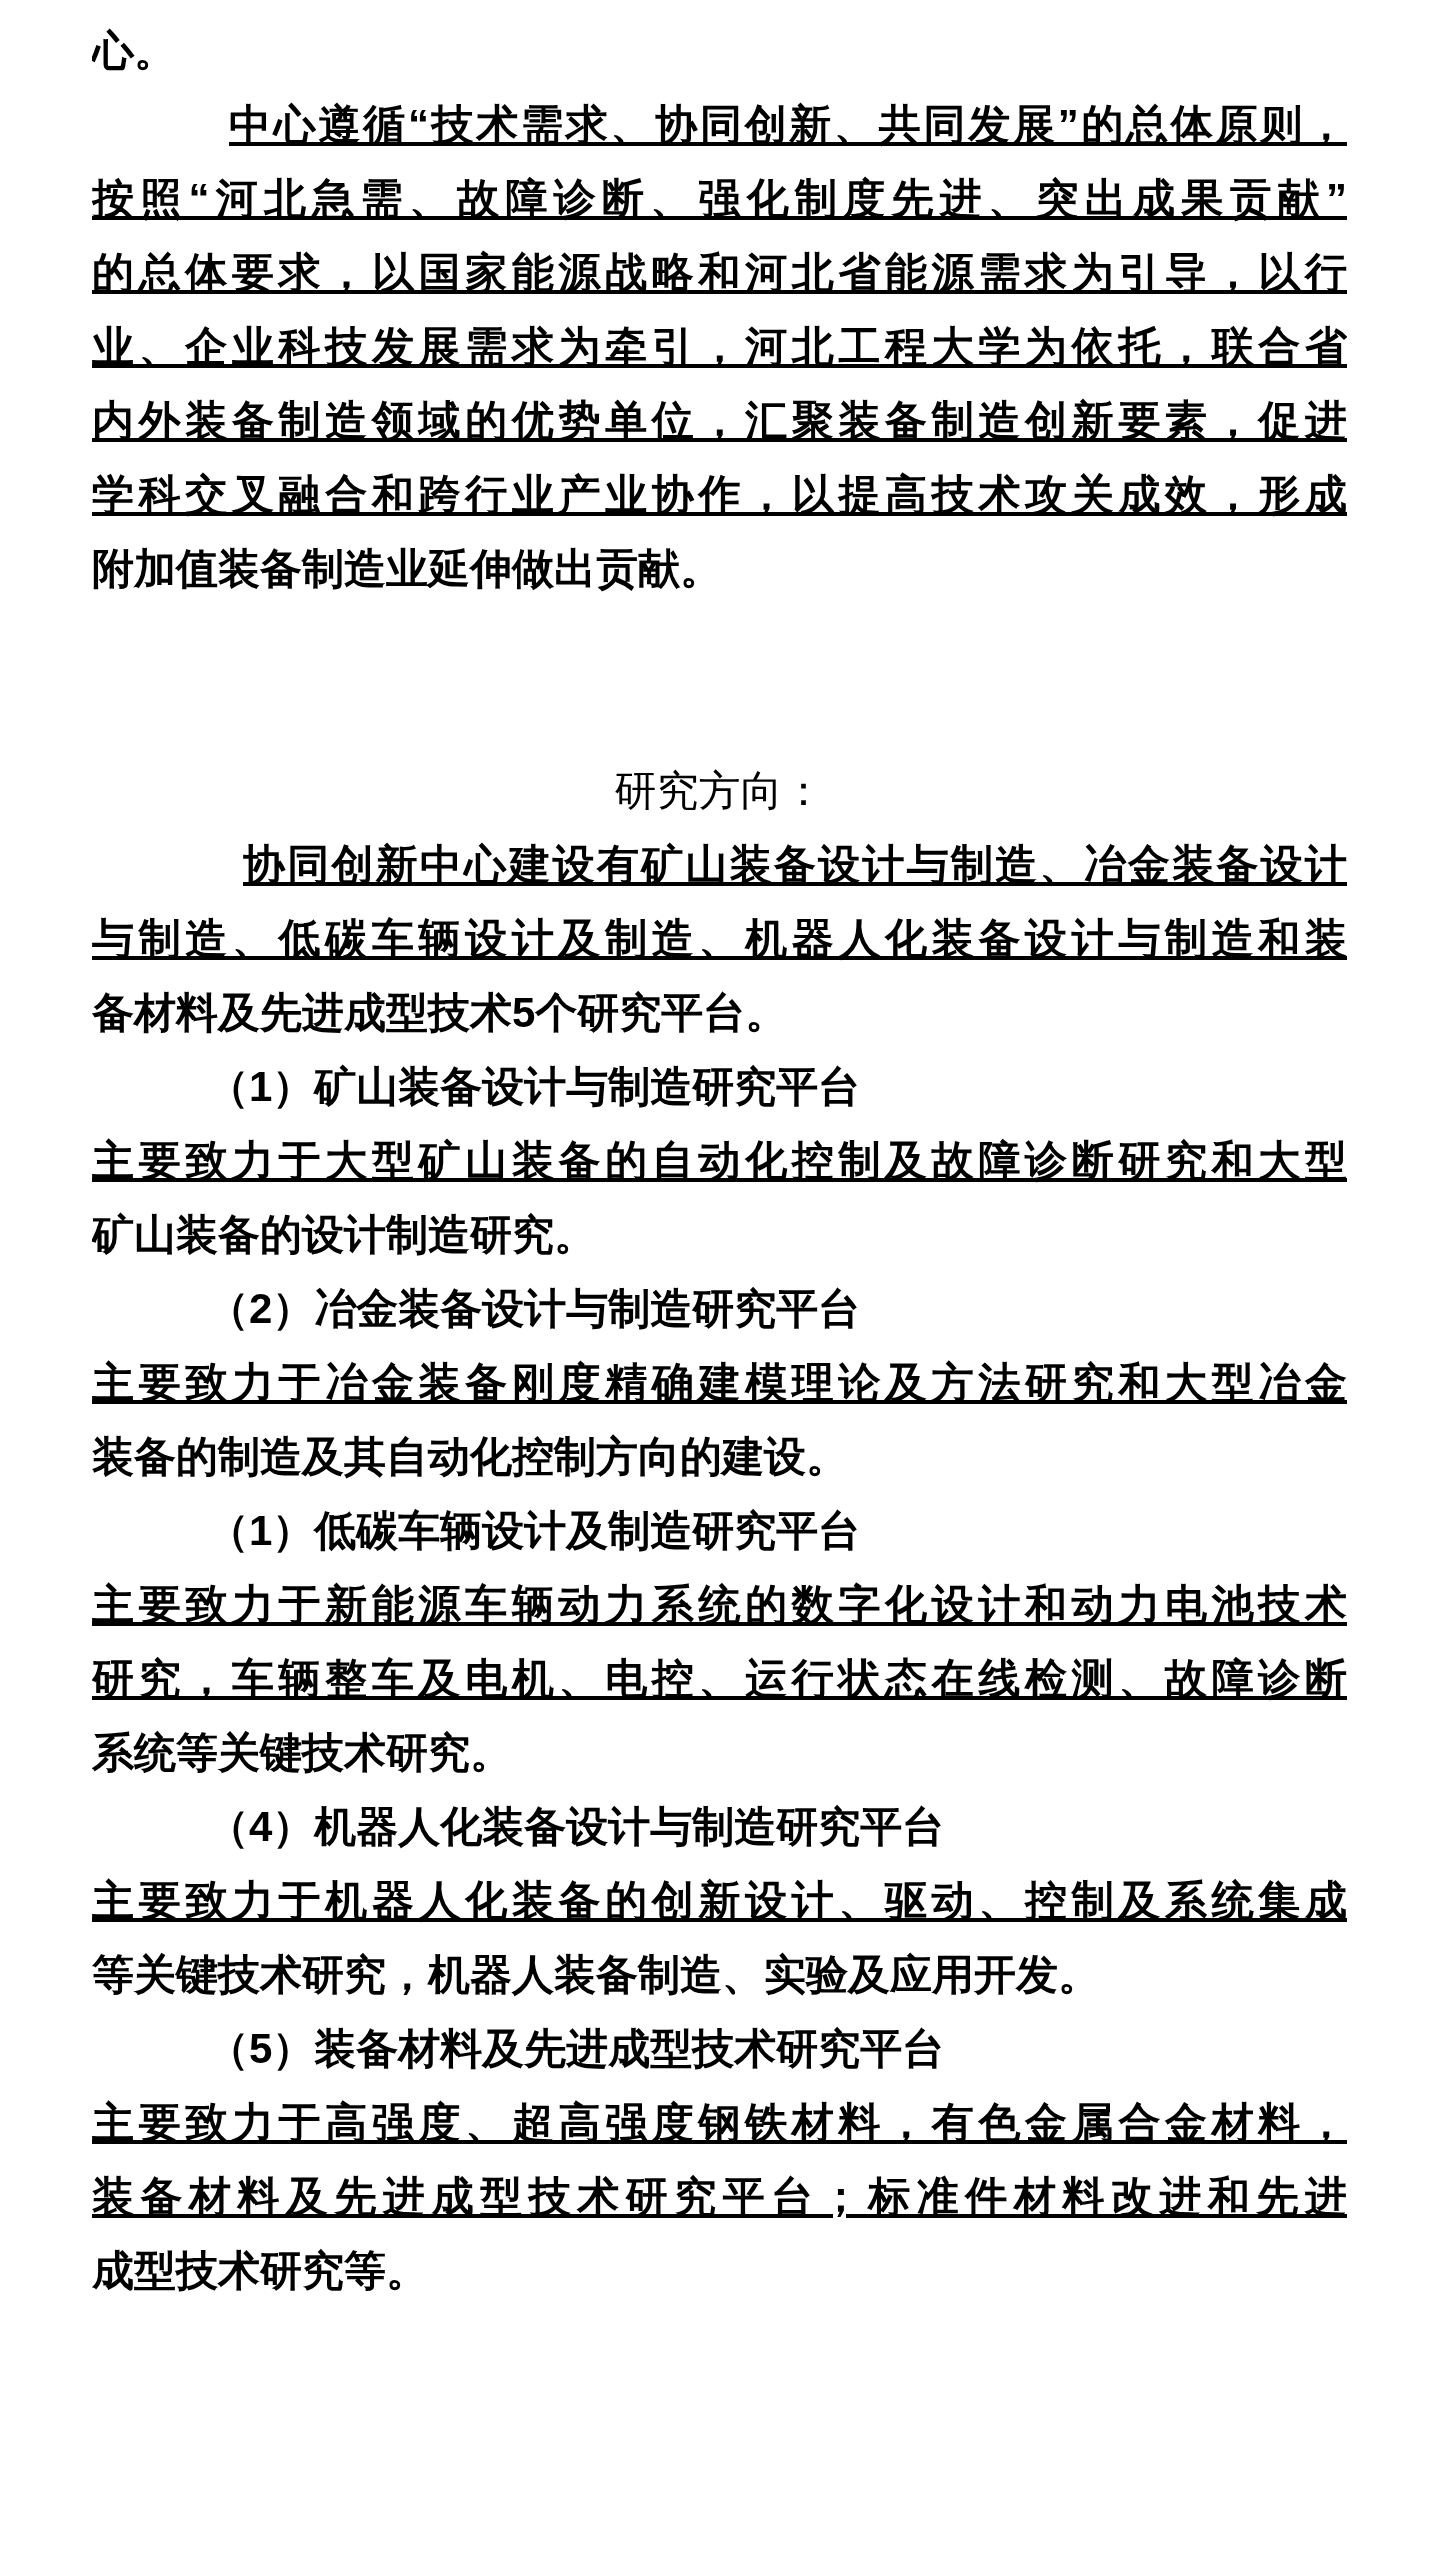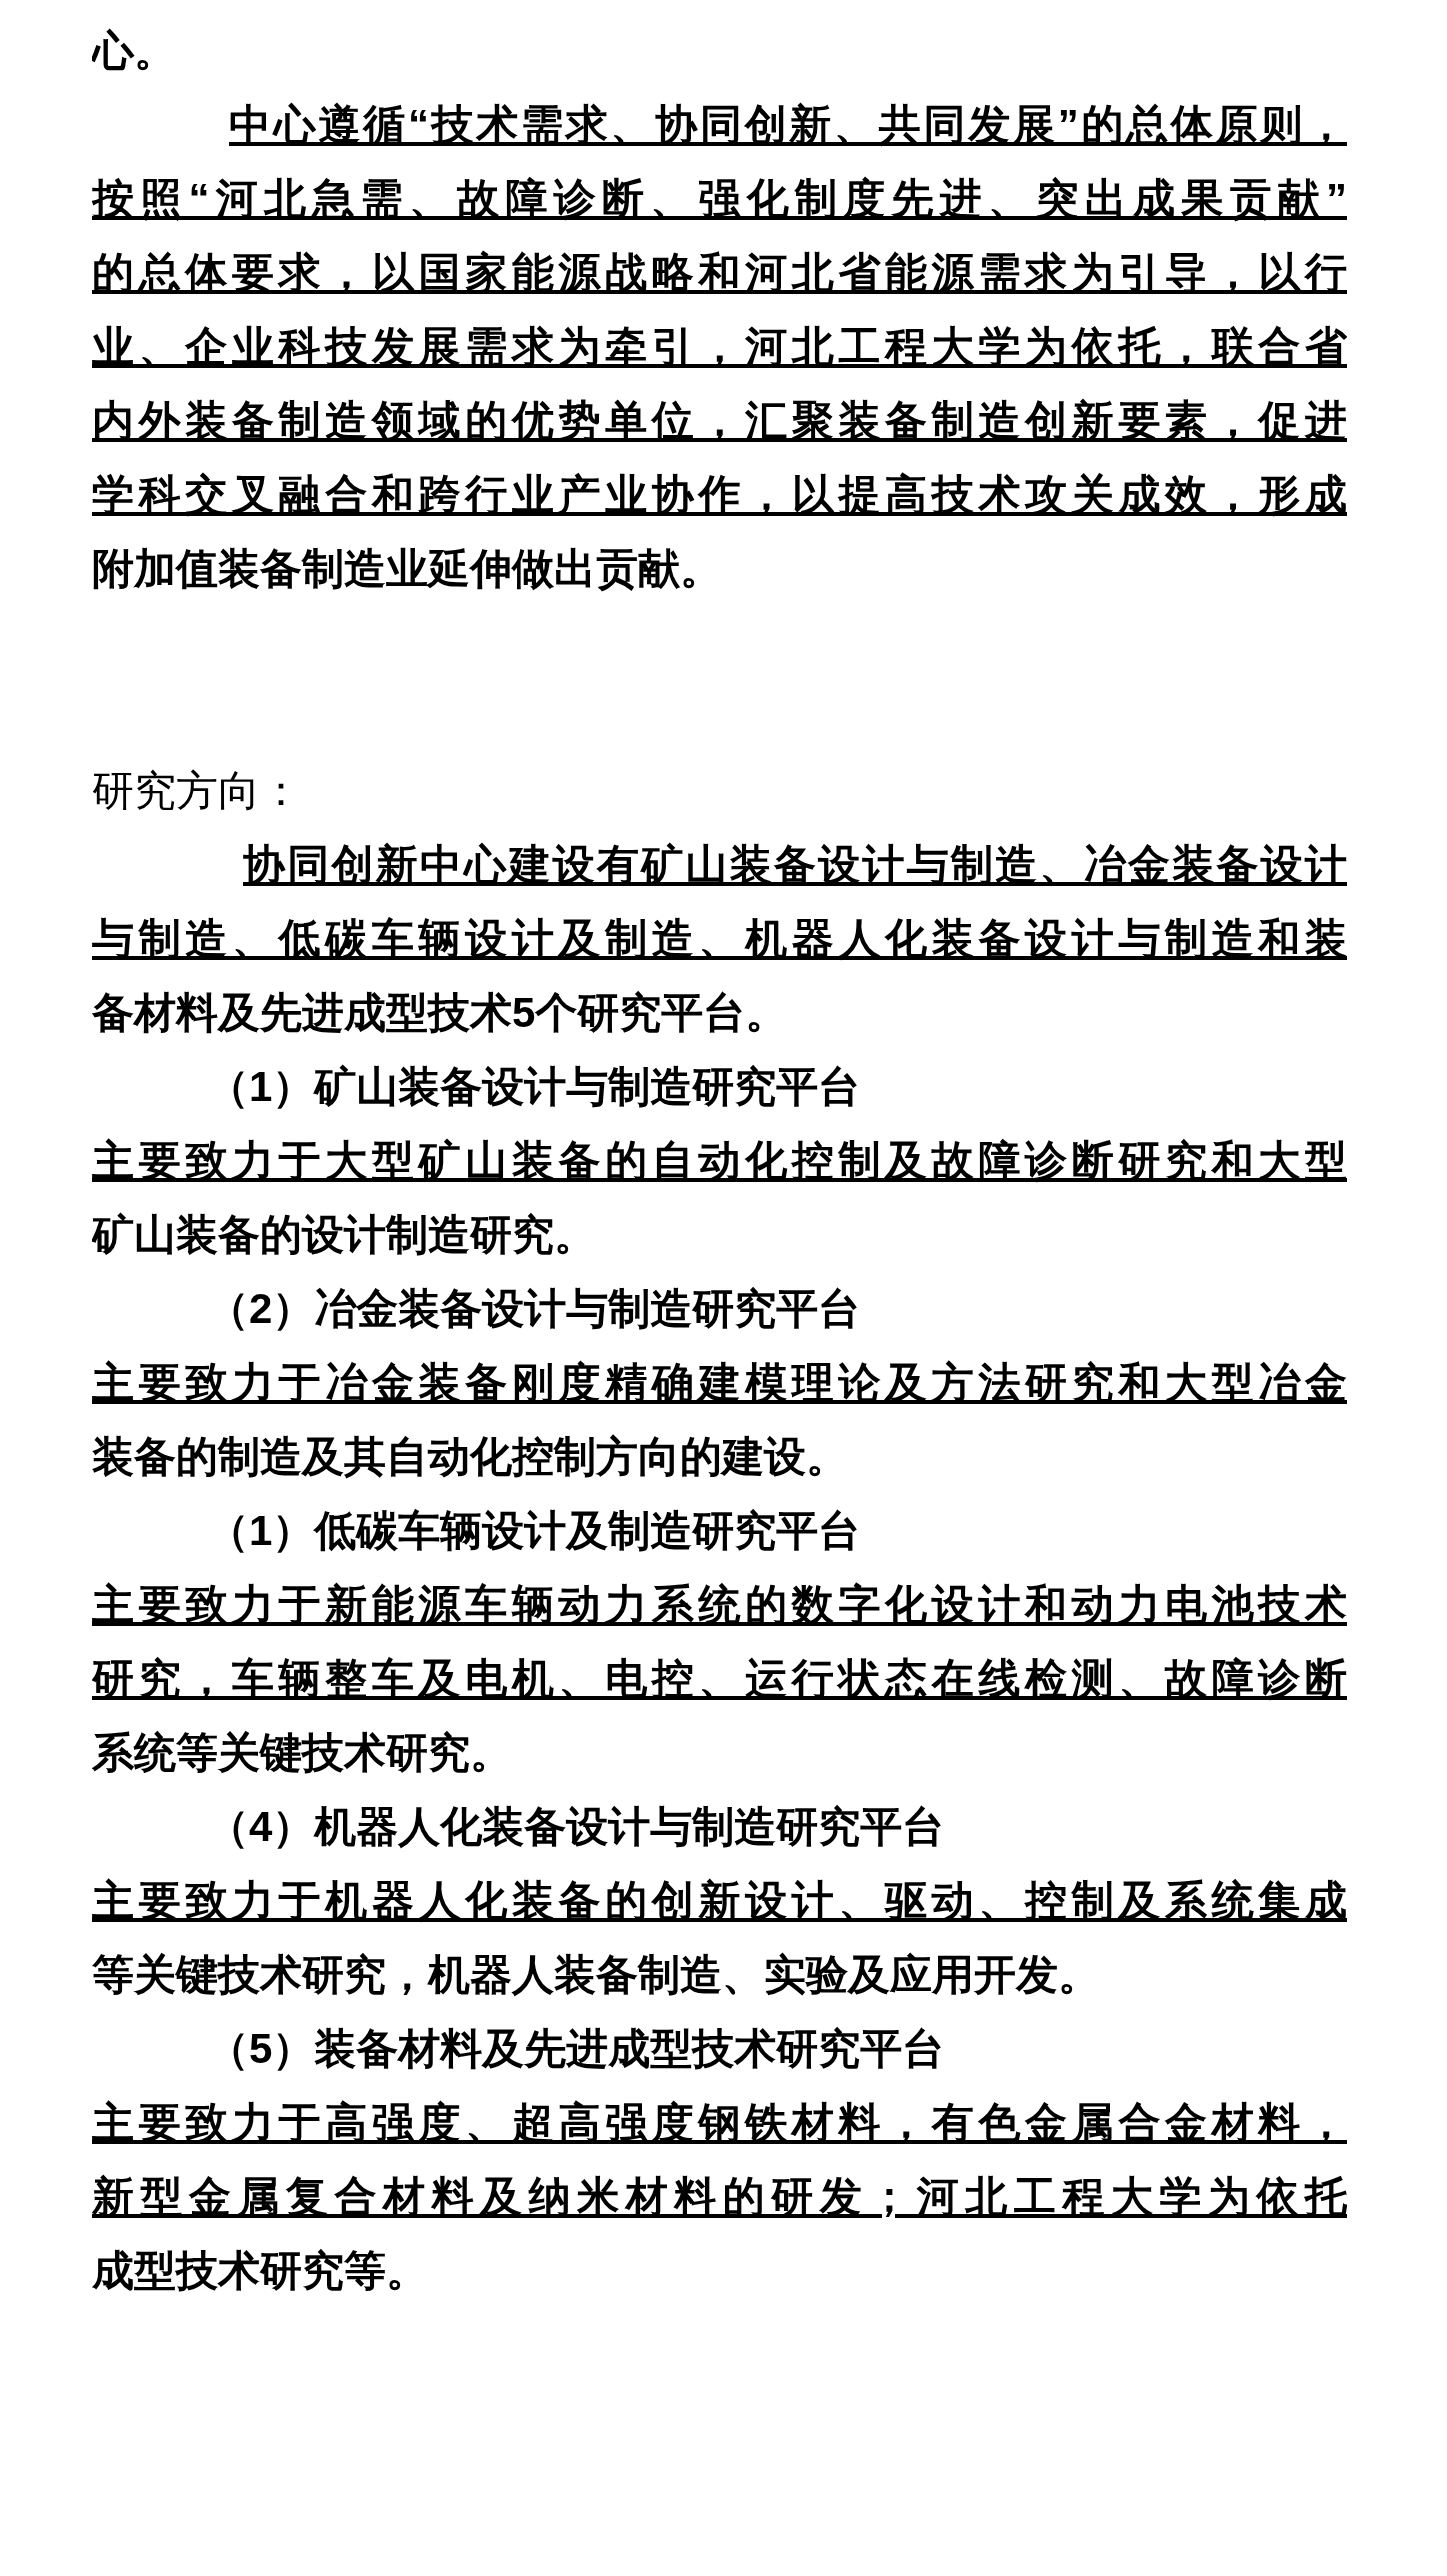--- a/index.html
+++ b/index.html
@@ -48,36 +48,36 @@
 <div class="doc">
   <div id="doc-lines">
       <div class="line">心。</div>
       <div class="line fill" style="text-indent: 137px;">中心遵循“技术需求、协同创新、共同发展”的总体原则，</div>
       <div class="line fill">按照“河北急需、故障诊断、强化制度先进、突出成果贡献”</div>
       <div class="line fill">的总体要求，以国家能源战略和河北省能源需求为引导，以行</div>
       <div class="line fill">业、企业科技发展需求为牵引，河北工程大学为依托，联合省</div>
       <div class="line fill">内外装备制造领域的优势单位，汇聚装备制造创新要素，促进</div>
       <div class="line fill">学科交叉融合和跨行业产业协作，以提高技术攻关成效，形成</div>
       <div class="line">附加值装备制造业延伸做出贡献。</div>
-      <div class="line w-normal" style="margin-top: 148px;">研究方向：</div>
+      <div class="line w-normal" style="margin-top: 148px; text-align: center;">研究方向：</div>
       <div class="line fill" style="text-indent: 151px;">协同创新中心建设有矿山装备设计与制造、冶金装备设计</div>
       <div class="line fill">与制造、低碳车辆设计及制造、机器人化装备设计与制造和装</div>
       <div class="line">备材料及先进成型技术5个研究平台。</div>
       <div class="line" style="text-indent: 115px;">（1）矿山装备设计与制造研究平台</div>
       <div class="line fill">主要致力于大型矿山装备的自动化控制及故障诊断研究和大型</div>
       <div class="line">矿山装备的设计制造研究。</div>
       <div class="line" style="text-indent: 115px;">（2）冶金装备设计与制造研究平台</div>
       <div class="line fill">主要致力于冶金装备刚度精确建模理论及方法研究和大型冶金</div>
       <div class="line">装备的制造及其自动化控制方向的建设。</div>
       <div class="line" style="text-indent: 115px;">（1）低碳车辆设计及制造研究平台</div>
       <div class="line fill">主要致力于新能源车辆动力系统的数字化设计和动力电池技术</div>
       <div class="line fill">研究，车辆整车及电机、电控、运行状态在线检测、故障诊断</div>
       <div class="line">系统等关键技术研究。</div>
       <div class="line" style="text-indent: 115px;">（4）机器人化装备设计与制造研究平台</div>
       <div class="line fill">主要致力于机器人化装备的创新设计、驱动、控制及系统集成</div>
       <div class="line">等关键技术研究，机器人装备制造、实验及应用开发。</div>
       <div class="line" style="text-indent: 115px;">（5）装备材料及先进成型技术研究平台</div>
       <div class="line fill">主要致力于高强度、超高强度钢铁材料，有色金属合金材料，</div>
-      <div class="line fill">新型金属复合材料及纳米材料的研发；河北工程大学为依托</div>
+      <div class="line fill">装备材料及先进成型技术研究平台；标准件材料改进和先进</div>
       <div class="line">成型技术研究等。</div>
     </div>
 </div>
 
 
 </body></html>

